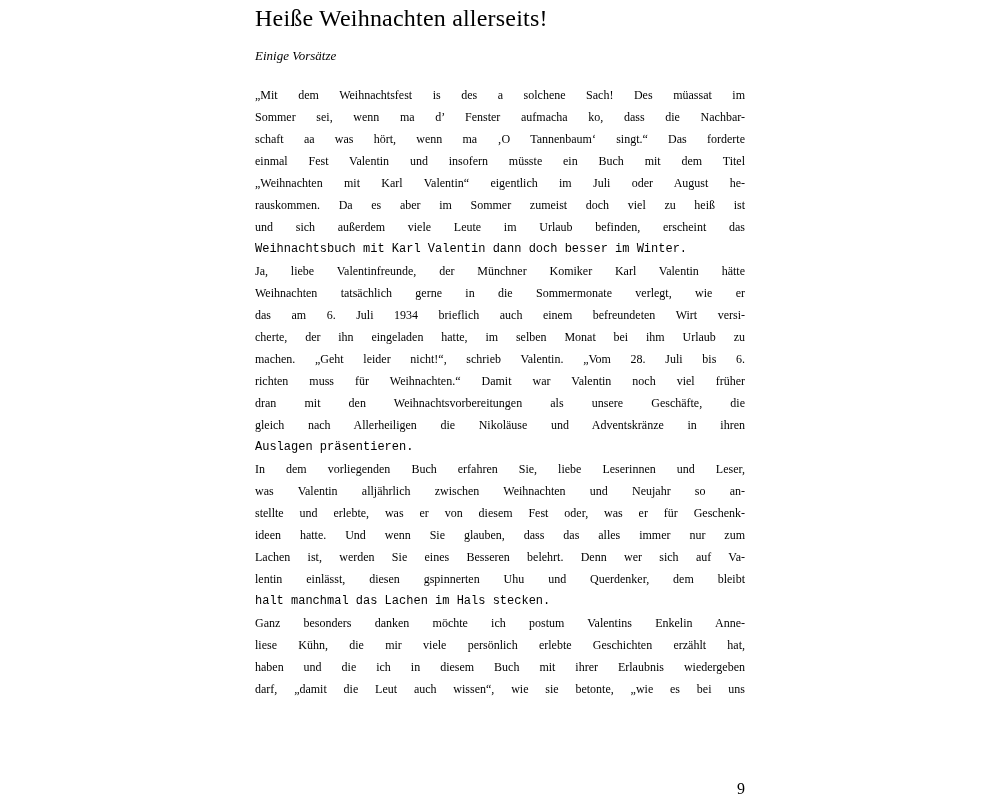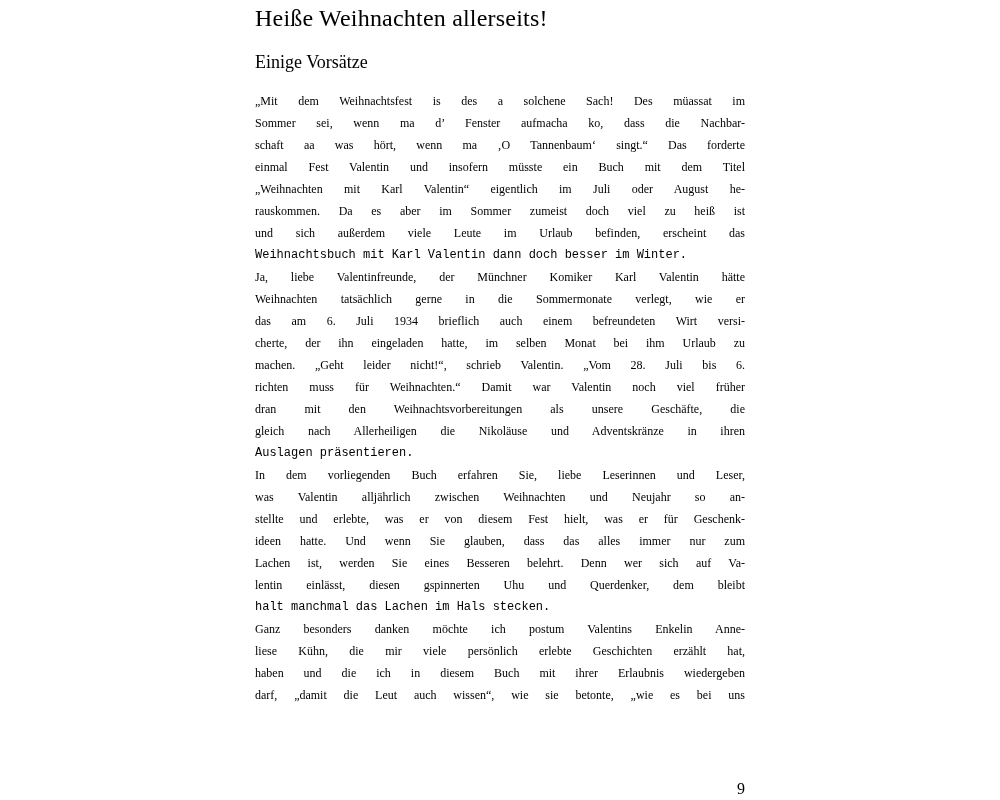--- a/index.html
+++ b/index.html
@@ -23,24 +23,25 @@
     width: 490px;
   }
   .title {
     font-size: 24px;
     font-weight: 400;
     line-height: 28px;
     margin: 0;
     letter-spacing: 0.2px;
   }
   .subtitle {
-    font-size: 18px;
+    font-size: 13px;
+    font-style: italic;
     font-weight: 400;
     line-height: 20px;
-    margin: 20px 0 0 0;
+    margin: 14px 0 0 0;
   }
   .body-text {
     margin-top: 18px;
     font-size: 12px;
     line-height: 22px;
   }
   .para {
     margin: 0;
   }
   .line {
@@ -87,21 +88,21 @@
           <div class="line">cherte, der ihn eingeladen hatte, im selben Monat bei ihm Urlaub zu</div>
           <div class="line">machen. „Geht leider nicht!“, schrieb Valentin. „Vom 28. Juli bis 6.</div>
           <div class="line">richten muss für Weihnachten.“ Damit war Valentin noch viel früher</div>
           <div class="line">dran mit den Weihnachtsvorbereitungen als unsere Geschäfte, die</div>
           <div class="line">gleich nach Allerheiligen die Nikoläuse und Adventskränze in ihren</div>
           <div class="line para-last">Auslagen präsentieren.</div>
         </div>
         <div class="para">
           <div class="line">In dem vorliegenden Buch erfahren Sie, liebe Leserinnen und Leser,</div>
           <div class="line">was Valentin alljährlich zwischen Weihnachten und Neujahr so an-</div>
-          <div class="line">stellte und erlebte, was er von diesem Fest hielt, was er für Geschenk-</div>
+          <div class="line">stellte und erlebte, was er von diesem Fest oder, was er für Geschenk-</div>
           <div class="line">ideen hatte. Und wenn Sie glauben, dass das alles immer nur zum</div>
           <div class="line">Lachen ist, werden Sie eines Besseren belehrt. Denn wer sich auf Va-</div>
           <div class="line">lentin einlässt, diesen gspinnerten Uhu und Querdenker, dem bleibt</div>
           <div class="line para-last">halt manchmal das Lachen im Hals stecken.</div>
         </div>
         <div class="para">
           <div class="line">Ganz besonders danken möchte ich postum Valentins Enkelin Anne-</div>
           <div class="line">liese Kühn, die mir viele persönlich erlebte Geschichten erzählt hat,</div>
           <div class="line">haben und die ich in diesem Buch mit ihrer Erlaubnis wiedergeben</div>
           <div class="line">darf, „damit die Leut auch wissen“, wie sie betonte, „wie es bei uns</div>

